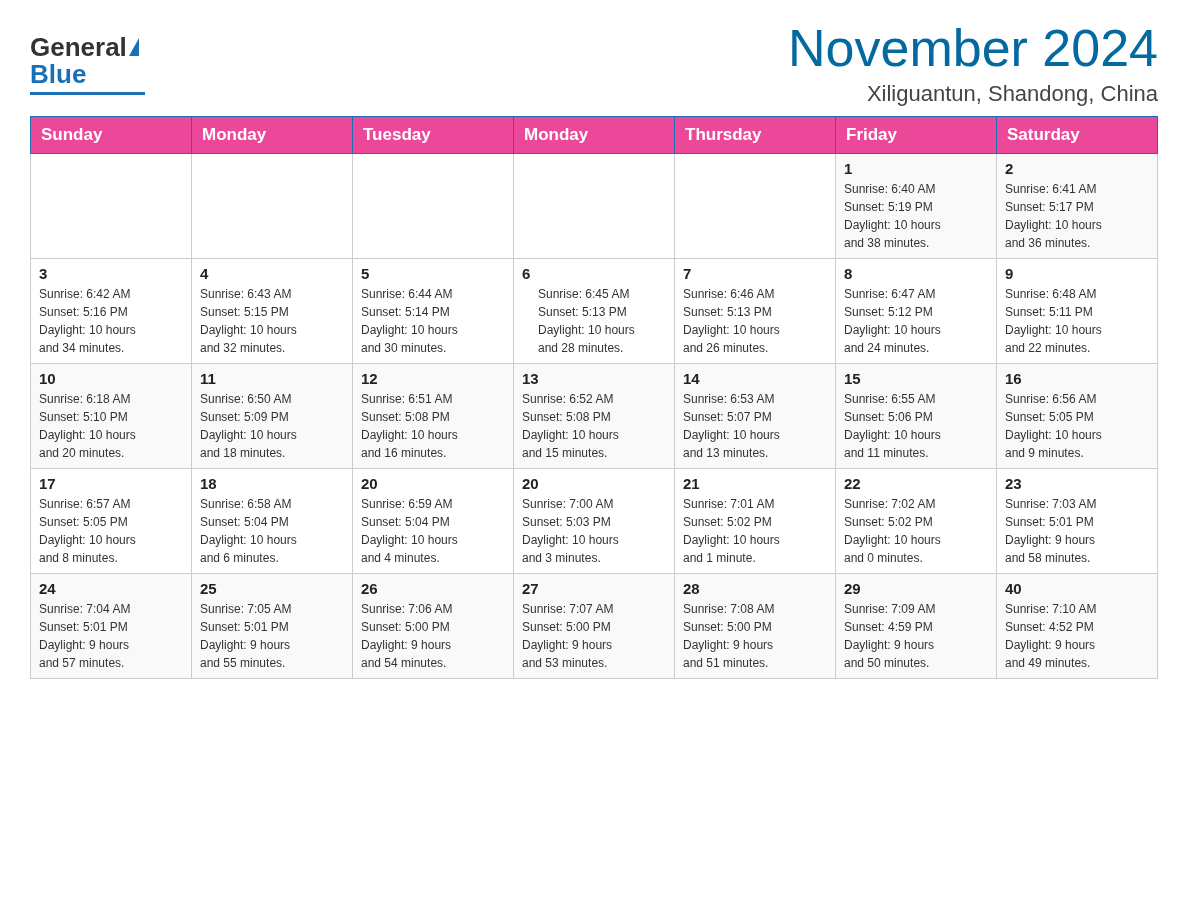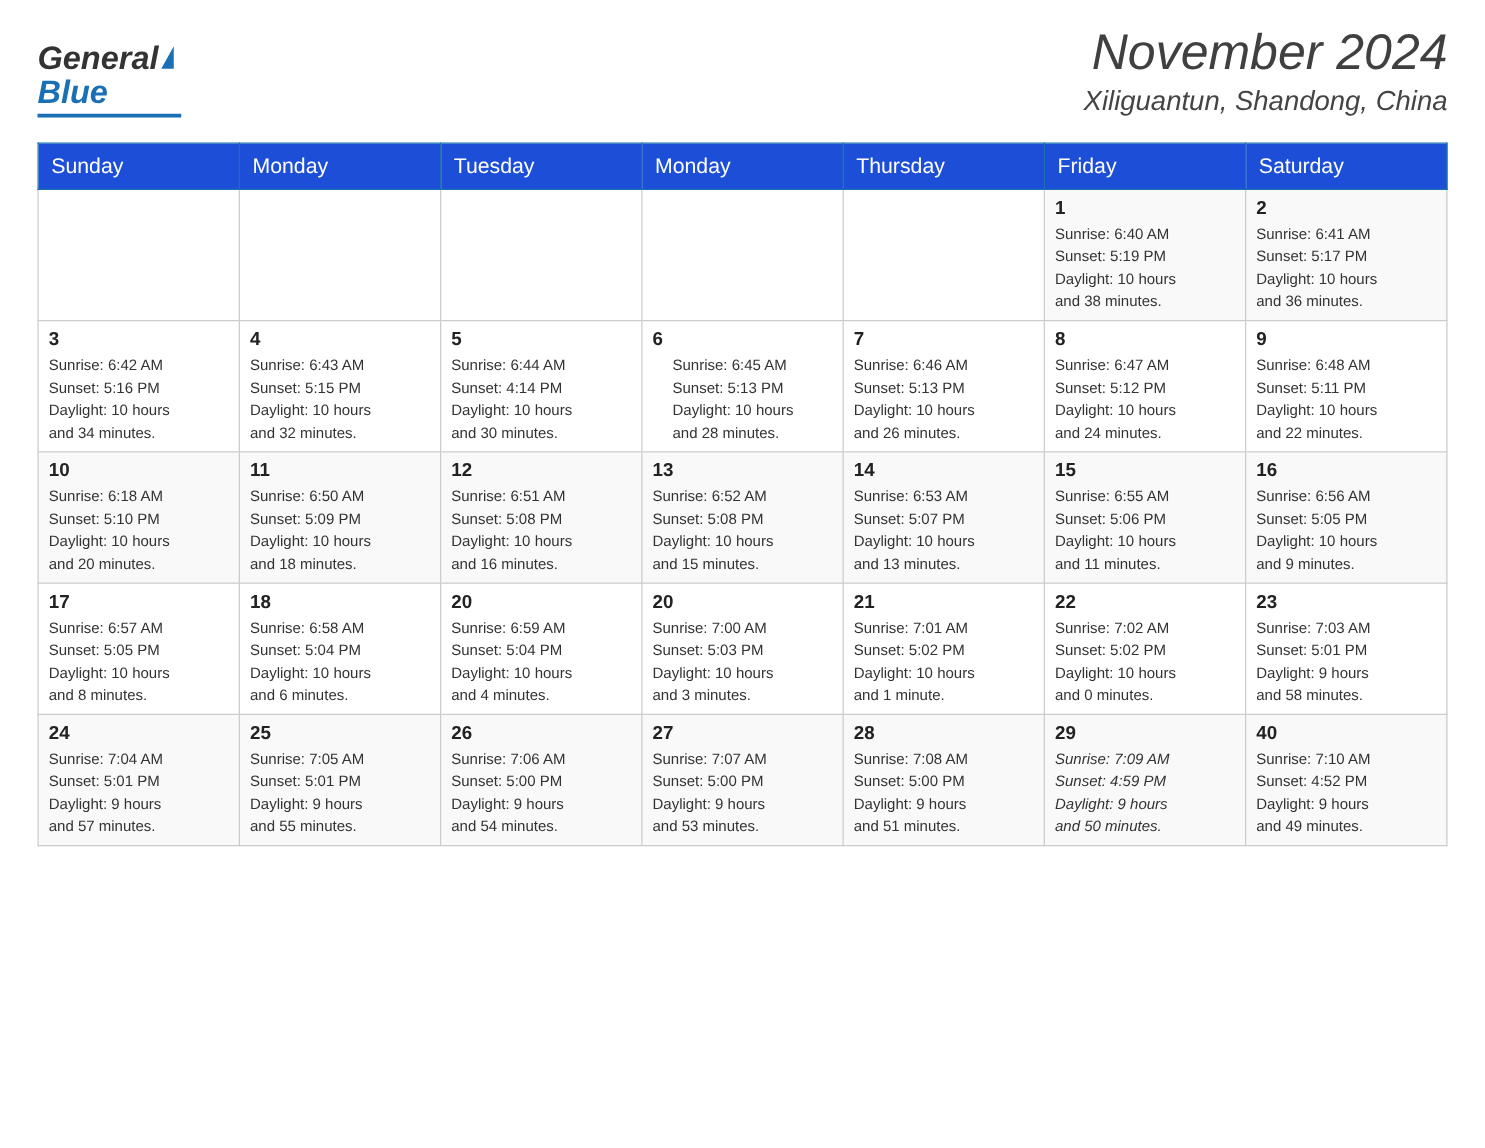--- a/index.html
+++ b/index.html
@@ -6,23 +6,22 @@
     body {
       font-family: Arial, sans-serif;
       background: #fff;
       padding: 20px 30px;
       width: 1188px;
       min-height: 918px;
     }
     .header-area {
       display: flex;
       justify-content: space-between;
-      align-items: flex-end;
-      margin-bottom: 20px;
-      font-style: italic;
+      align-items: center;
+      margin-bottom: 9px;
     }
     .logo-area {
       display: flex;
       flex-direction: column;
       align-items: flex-start;
     }
     .logo-text {
       display: flex;
       align-items: center;
       font-size: 26px;
@@ -46,40 +45,40 @@
     .logo-underline {
       width: 100%;
       height: 3px;
       background: #1a6fb5;
       margin-top: 2px;
     }
     .title-area {
       text-align: right;
     }
     .calendar-title {
-      font-size: 40px;
+      font-size: 52px;
       font-weight: 300;
-      color: #404040;
+      color: #0369a1;
       line-height: 1.1;
     }
     .calendar-subtitle {
       font-size: 22px;
       color: #444;
       margin-top: 4px;
     }
     .calendar-table {
       width: 100%;
       border-collapse: collapse;
       border: 1px solid #aaa;
     }
     .calendar-table th {
-      background: #1d4ed8;
+      background: #ec4899;
       color: #fff;
       font-size: 17px;
-      font-weight: normal;
+      font-weight: bold;
       padding: 8px 10px;
       text-align: left;
       border: 1px solid #1a6fb5;
     }
     .calendar-table td {
       vertical-align: top;
       padding: 6px 8px;
       border: 1px solid #ccc;
       width: 14.28%;
       min-height: 90px;
@@ -175,21 +174,21 @@
         <td>
           <div class="day-number">4</div>
           <div class="day-info" style="white-space: pre-line;">Sunrise: 6:43 AM
 Sunset: 5:15 PM
 Daylight: 10 hours
 and 32 minutes.</div>
         </td>
         <td>
           <div class="day-number">5</div>
           <div class="day-info" style="white-space: pre-line;">Sunrise: 6:44 AM
-Sunset: 4:14 PM
+Sunset: 5:14 PM
 Daylight: 10 hours
 and 30 minutes.</div>
         </td>
         <td>
           <div class="day-number">6</div>
           <div class="day-info" style="white-space: pre-line; margin-left: 16px;">Sunrise: 6:45 AM
 Sunset: 5:13 PM
 Daylight: 10 hours
 and 28 minutes.</div>
         </td>
@@ -348,21 +347,21 @@
         </td>
         <td>
           <div class="day-number">28</div>
           <div class="day-info" style="white-space: pre-line;">Sunrise: 7:08 AM
 Sunset: 5:00 PM
 Daylight: 9 hours
 and 51 minutes.</div>
         </td>
         <td>
           <div class="day-number">29</div>
-          <div class="day-info" style="white-space: pre-line; font-style: italic;">Sunrise: 7:09 AM
+          <div class="day-info" style="white-space: pre-line;">Sunrise: 7:09 AM
 Sunset: 4:59 PM
 Daylight: 9 hours
 and 50 minutes.</div>
         </td>
         <td>
           <div class="day-number">40</div>
           <div class="day-info" style="white-space: pre-line;">Sunrise: 7:10 AM
 Sunset: 4:52 PM
 Daylight: 9 hours
 and 49 minutes.</div>

